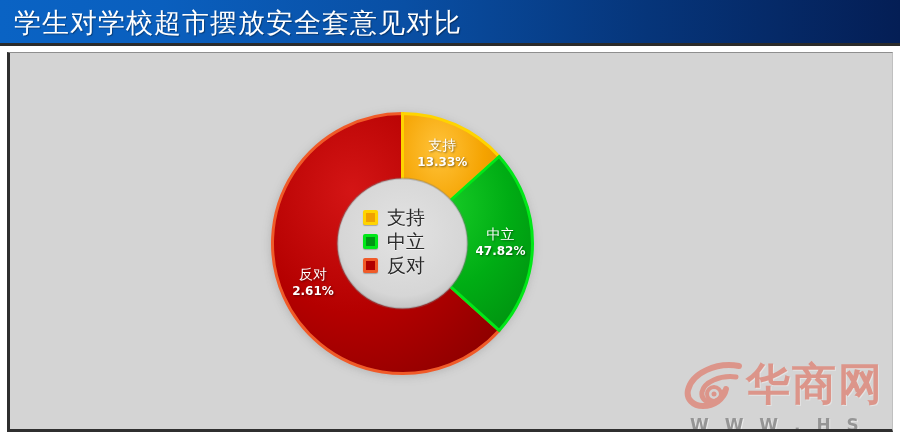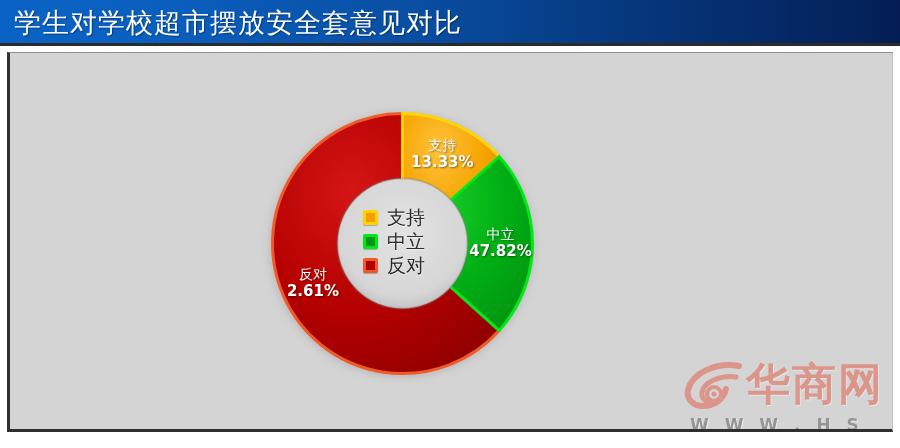--- a/index.html
+++ b/index.html
@@ -95,21 +95,21 @@
     pointer-events: none;
     white-space: nowrap;
   }
   .slice-label .lbl-name {
     display: block;
     font-size: 14px;
     line-height: 16px;
   }
   .slice-label .lbl-val {
     display: block;
-    font-size: 15px;
+    font-size: 12px;
     line-height: 18px;
     font-weight: bold;
   }
   .label-support { left: 118px; top: 42px; width: 80px; }
   .label-neutral { left: 180px; top: 135px; width: 80px; }
   .label-oppose  { left: 18px;  top: 165px; width: 80px; }
 
   
   .legend {
     position: absolute;

